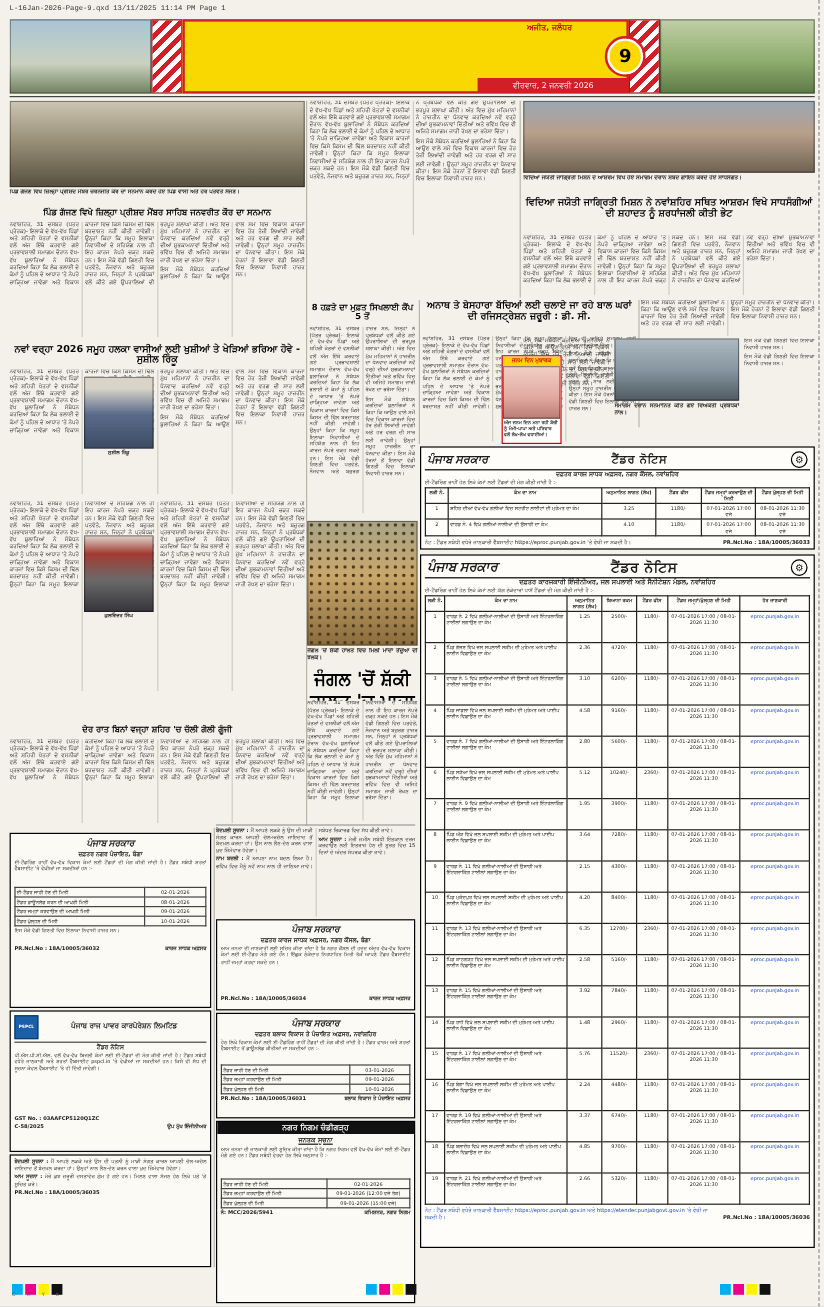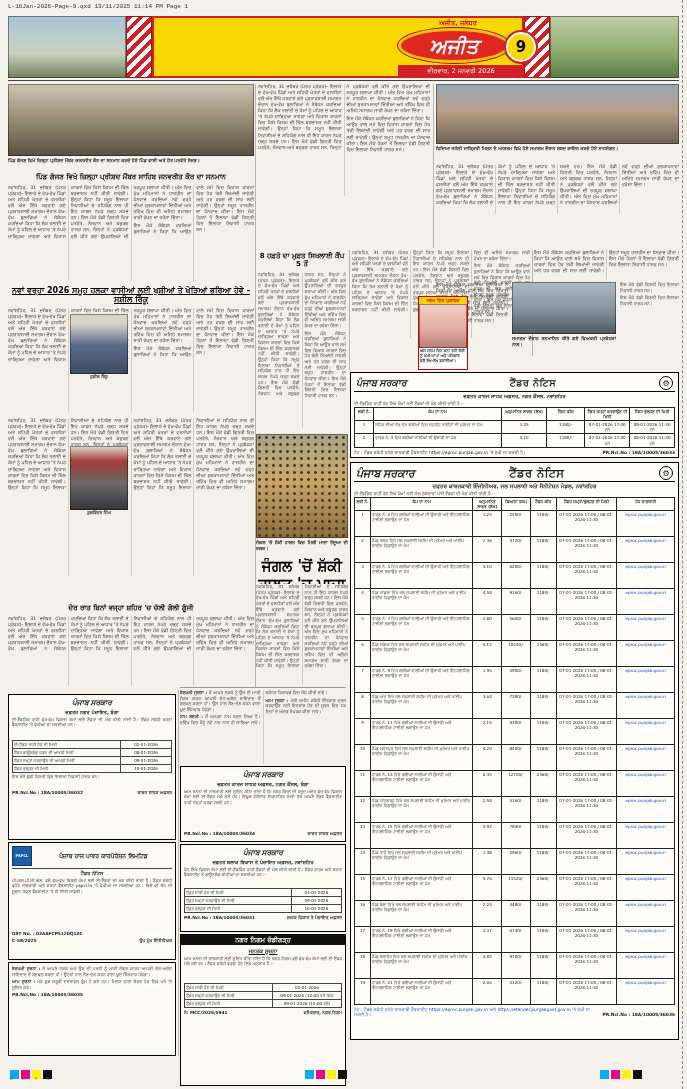--- a/index.html
+++ b/index.html
@@ -70,21 +70,20 @@
 
 <div class="page">
 
   <div class="abs print-line" style="left:8px;top:3px;width:520px;height:9px;">L-16Jan-2026-Page-9.qxd   13/11/2025   11:14 PM   Page 1</div>
 
   <div class="abs" style="left:8px;top:16px;width:671px;height:62px;">
     <div class="abs photo ph-statue" style="left:0;top:0;width:118px;height:62px;"></div>
     <div class="abs mh-zig" style="left:118px;top:0;width:26px;height:62px;"></div>
     <div class="abs mh-yellow" style="left:144px;top:0;width:372px;height:62px;">
       <div class="mh-edition">ਅਜੀਤ, ਜਲੰਧਰ</div>
-      <div class="mh-oval">ਅਜੀਤ</div>
       <div class="mh-date">ਵੀਰਵਾਰ, 2 ਜਨਵਰੀ 2026</div>
       <div class="mh-page">9</div>
     </div>
     <div class="abs mh-zig" style="left:516px;top:0;width:26px;height:62px;"></div>
     <div class="abs photo ph-park" style="left:542px;top:0;width:129px;height:62px;"></div>
   </div>
 
   <div class="abs hline" style="left:8px;top:80px;width:671px;"></div>
 
   <div class="abs vline" style="left:255px;top:84px;height:604px;"></div>
@@ -99,21 +98,21 @@
 
   <div class="abs" style="left:8px;top:173px;width:246px;height:110px;">
     <div class="headline h-sm" style="height:12px;">ਪਿੰਡ ਗੱਜਣ ਵਿਖੇ ਜ਼ਿਲ੍ਹਾ ਪ੍ਰੀਸ਼ਦ ਮੈਂਬਰ ਸਾਹਿਬ ਜਨਵਰੀਤ ਕੌਰ ਦਾ ਸਨਮਾਨ</div>
     <div class="body-text cols-4" style="height:96px;">
       <p>ਨਵਾਂਸ਼ਹਿਰ, 31 ਦਸੰਬਰ (ਪੱਤਰ ਪ੍ਰੇਰਕ)- ਇਲਾਕੇ ਦੇ ਵੱਖ-ਵੱਖ ਪਿੰਡਾਂ ਅਤੇ ਸ਼ਹਿਰੀ ਖੇਤਰਾਂ ਦੇ ਵਸਨੀਕਾਂ ਵਲੋਂ ਅੱਜ ਇੱਥੇ ਕਰਵਾਏ ਗਏ ਪ੍ਰਭਾਵਸ਼ਾਲੀ ਸਮਾਗਮ ਦੌਰਾਨ ਵੱਖ-ਵੱਖ ਬੁਲਾਰਿਆਂ ਨੇ ਸੰਬੋਧਨ ਕਰਦਿਆਂ ਕਿਹਾ ਕਿ ਲੋਕ ਭਲਾਈ ਦੇ ਕੰਮਾਂ ਨੂੰ ਪਹਿਲ ਦੇ ਆਧਾਰ 'ਤੇ ਨੇਪਰੇ ਚਾੜ੍ਹਿਆ ਜਾਵੇਗਾ ਅਤੇ ਵਿਕਾਸ ਕਾਰਜਾਂ ਵਿਚ ਕਿਸੇ ਕਿਸਮ ਦੀ ਢਿੱਲ ਬਰਦਾਸ਼ਤ ਨਹੀਂ ਕੀਤੀ ਜਾਵੇਗੀ। ਉਨ੍ਹਾਂ ਕਿਹਾ ਕਿ ਸਮੂਹ ਇਲਾਕਾ ਨਿਵਾਸੀਆਂ ਦੇ ਸਹਿਯੋਗ ਨਾਲ ਹੀ ਇਹ ਕਾਰਜ ਨੇਪਰੇ ਚੜ੍ਹ ਸਕਦੇ ਹਨ। ਇਸ ਮੌਕੇ ਵੱਡੀ ਗਿਣਤੀ ਵਿਚ ਪਤਵੰਤੇ, ਨੌਜਵਾਨ ਅਤੇ ਬਜ਼ੁਰਗ ਹਾਜ਼ਰ ਸਨ, ਜਿਨ੍ਹਾਂ ਨੇ ਪ੍ਰਬੰਧਕਾਂ ਵਲੋਂ ਕੀਤੇ ਗਏ ਉਪਰਾਲਿਆਂ ਦੀ ਭਰਪੂਰ ਸ਼ਲਾਘਾ ਕੀਤੀ। ਅੰਤ ਵਿਚ ਮੁੱਖ ਮਹਿਮਾਨਾਂ ਨੇ ਹਾਜ਼ਰੀਨ ਦਾ ਧੰਨਵਾਦ ਕਰਦਿਆਂ ਨਵੇਂ ਵਰ੍ਹੇ ਦੀਆਂ ਸ਼ੁਭਕਾਮਨਾਵਾਂ ਦਿੱਤੀਆਂ ਅਤੇ ਭਵਿੱਖ ਵਿਚ ਵੀ ਅਜਿਹੇ ਸਮਾਗਮ ਜਾਰੀ ਰੱਖਣ ਦਾ ਭਰੋਸਾ ਦਿੱਤਾ।</p>
       <p>ਇਸ ਮੌਕੇ ਸੰਬੋਧਨ ਕਰਦਿਆਂ ਬੁਲਾਰਿਆਂ ਨੇ ਕਿਹਾ ਕਿ ਆਉਣ ਵਾਲੇ ਸਮੇਂ ਵਿਚ ਵਿਕਾਸ ਕਾਰਜਾਂ ਵਿਚ ਹੋਰ ਤੇਜ਼ੀ ਲਿਆਂਦੀ ਜਾਵੇਗੀ ਅਤੇ ਹਰ ਵਰਗ ਦੀ ਸਾਰ ਲਈ ਜਾਵੇਗੀ। ਉਨ੍ਹਾਂ ਸਮੂਹ ਹਾਜ਼ਰੀਨ ਦਾ ਧੰਨਵਾਦ ਕੀਤਾ। ਇਸ ਮੌਕੇ ਹੋਰਨਾਂ ਤੋਂ ਇਲਾਵਾ ਵੱਡੀ ਗਿਣਤੀ ਵਿਚ ਇਲਾਕਾ ਨਿਵਾਸੀ ਹਾਜ਼ਰ ਸਨ।</p>
     </div>
   </div>
 
   <div class="abs" style="left:8px;top:286px;width:246px;height:128px;">
-    <div class="headline h-md" style="height:22px;text-decoration:underline;">ਨਵਾਂ ਵਰ੍ਹਾ 2026 ਸਮੂਹ ਹਲਕਾ ਵਾਸੀਆਂ ਲਈ ਖੁਸ਼ੀਆਂ ਤੇ ਖੇੜਿਆਂ ਭਰਿਆ ਹੋਵੇ - ਸੁਸ਼ੀਲ ਰਿੰਕੂ</div>
+    <div class="headline h-md" style="height:22px;">ਨਵਾਂ ਵਰ੍ਹਾ 2026 ਸਮੂਹ ਹਲਕਾ ਵਾਸੀਆਂ ਲਈ ਖੁਸ਼ੀਆਂ ਤੇ ਖੇੜਿਆਂ ਭਰਿਆ ਹੋਵੇ - ਸੁਸ਼ੀਲ ਰਿੰਕੂ</div>
     <div class="body-text cols-4" style="height:104px;">
       <p>ਨਵਾਂਸ਼ਹਿਰ, 31 ਦਸੰਬਰ (ਪੱਤਰ ਪ੍ਰੇਰਕ)- ਇਲਾਕੇ ਦੇ ਵੱਖ-ਵੱਖ ਪਿੰਡਾਂ ਅਤੇ ਸ਼ਹਿਰੀ ਖੇਤਰਾਂ ਦੇ ਵਸਨੀਕਾਂ ਵਲੋਂ ਅੱਜ ਇੱਥੇ ਕਰਵਾਏ ਗਏ ਪ੍ਰਭਾਵਸ਼ਾਲੀ ਸਮਾਗਮ ਦੌਰਾਨ ਵੱਖ-ਵੱਖ ਬੁਲਾਰਿਆਂ ਨੇ ਸੰਬੋਧਨ ਕਰਦਿਆਂ ਕਿਹਾ ਕਿ ਲੋਕ ਭਲਾਈ ਦੇ ਕੰਮਾਂ ਨੂੰ ਪਹਿਲ ਦੇ ਆਧਾਰ 'ਤੇ ਨੇਪਰੇ ਚਾੜ੍ਹਿਆ ਜਾਵੇਗਾ ਅਤੇ ਵਿਕਾਸ ਕਾਰਜਾਂ ਵਿਚ ਕਿਸੇ ਕਿਸਮ ਦੀ ਢਿੱਲ ਬਰਦਾਸ਼ਤ ਨਹੀਂ ਕੀਤੀ ਜਾਵੇਗੀ। ਉਨ੍ਹਾਂ ਕਿਹਾ ਕਿ ਸਮੂਹ ਇਲਾਕਾ ਨਿਵਾਸੀਆਂ ਦੇ ਸਹਿਯੋਗ ਨਾਲ ਹੀ ਇਹ ਕਾਰਜ ਨੇਪਰੇ ਚੜ੍ਹ ਸਕਦੇ ਹਨ। ਇਸ ਮੌਕੇ ਵੱਡੀ ਗਿਣਤੀ ਵਿਚ ਪਤਵੰਤੇ, ਨੌਜਵਾਨ ਅਤੇ ਬਜ਼ੁਰਗ ਹਾਜ਼ਰ ਸਨ, ਜਿਨ੍ਹਾਂ ਨੇ ਪ੍ਰਬੰਧਕਾਂ ਵਲੋਂ ਕੀਤੇ ਗਏ ਉਪਰਾਲਿਆਂ ਦੀ ਭਰਪੂਰ ਸ਼ਲਾਘਾ ਕੀਤੀ। ਅੰਤ ਵਿਚ ਮੁੱਖ ਮਹਿਮਾਨਾਂ ਨੇ ਹਾਜ਼ਰੀਨ ਦਾ ਧੰਨਵਾਦ ਕਰਦਿਆਂ ਨਵੇਂ ਵਰ੍ਹੇ ਦੀਆਂ ਸ਼ੁਭਕਾਮਨਾਵਾਂ ਦਿੱਤੀਆਂ ਅਤੇ ਭਵਿੱਖ ਵਿਚ ਵੀ ਅਜਿਹੇ ਸਮਾਗਮ ਜਾਰੀ ਰੱਖਣ ਦਾ ਭਰੋਸਾ ਦਿੱਤਾ।</p>
       <p>ਇਸ ਮੌਕੇ ਸੰਬੋਧਨ ਕਰਦਿਆਂ ਬੁਲਾਰਿਆਂ ਨੇ ਕਿਹਾ ਕਿ ਆਉਣ ਵਾਲੇ ਸਮੇਂ ਵਿਚ ਵਿਕਾਸ ਕਾਰਜਾਂ ਵਿਚ ਹੋਰ ਤੇਜ਼ੀ ਲਿਆਂਦੀ ਜਾਵੇਗੀ ਅਤੇ ਹਰ ਵਰਗ ਦੀ ਸਾਰ ਲਈ ਜਾਵੇਗੀ। ਉਨ੍ਹਾਂ ਸਮੂਹ ਹਾਜ਼ਰੀਨ ਦਾ ਧੰਨਵਾਦ ਕੀਤਾ। ਇਸ ਮੌਕੇ ਹੋਰਨਾਂ ਤੋਂ ਇਲਾਵਾ ਵੱਡੀ ਗਿਣਤੀ ਵਿਚ ਇਲਾਕਾ ਨਿਵਾਸੀ ਹਾਜ਼ਰ ਸਨ।</p>
     </div>
   </div>
   <div class="abs photo ph-suit" style="left:70px;top:314px;width:58px;height:60px;z-index:3;"></div>
   <div class="abs pcap" style="left:70px;top:374px;width:58px;height:10px;z-index:3;">ਸੁਸ਼ੀਲ ਰਿੰਕੂ</div>
 
   <div class="abs" style="left:8px;top:418px;width:246px;height:184px;">
     <div class="body-text cols-4" style="height:158px;">
@@ -197,36 +196,38 @@
 
   <div class="abs" style="left:258px;top:252px;width:88px;height:178px;">
     <div class="headline h-sm" style="height:20px;">8 ਹਫ਼ਤੇ ਦਾ ਮੁਫ਼ਤ ਸਿਖਲਾਈ ਕੈਂਪ 5 ਤੋਂ</div>
     <div class="body-text cols-2" style="height:156px;font-size:4.3px;">
       <p>ਨਵਾਂਸ਼ਹਿਰ, 31 ਦਸੰਬਰ (ਪੱਤਰ ਪ੍ਰੇਰਕ)- ਇਲਾਕੇ ਦੇ ਵੱਖ-ਵੱਖ ਪਿੰਡਾਂ ਅਤੇ ਸ਼ਹਿਰੀ ਖੇਤਰਾਂ ਦੇ ਵਸਨੀਕਾਂ ਵਲੋਂ ਅੱਜ ਇੱਥੇ ਕਰਵਾਏ ਗਏ ਪ੍ਰਭਾਵਸ਼ਾਲੀ ਸਮਾਗਮ ਦੌਰਾਨ ਵੱਖ-ਵੱਖ ਬੁਲਾਰਿਆਂ ਨੇ ਸੰਬੋਧਨ ਕਰਦਿਆਂ ਕਿਹਾ ਕਿ ਲੋਕ ਭਲਾਈ ਦੇ ਕੰਮਾਂ ਨੂੰ ਪਹਿਲ ਦੇ ਆਧਾਰ 'ਤੇ ਨੇਪਰੇ ਚਾੜ੍ਹਿਆ ਜਾਵੇਗਾ ਅਤੇ ਵਿਕਾਸ ਕਾਰਜਾਂ ਵਿਚ ਕਿਸੇ ਕਿਸਮ ਦੀ ਢਿੱਲ ਬਰਦਾਸ਼ਤ ਨਹੀਂ ਕੀਤੀ ਜਾਵੇਗੀ। ਉਨ੍ਹਾਂ ਕਿਹਾ ਕਿ ਸਮੂਹ ਇਲਾਕਾ ਨਿਵਾਸੀਆਂ ਦੇ ਸਹਿਯੋਗ ਨਾਲ ਹੀ ਇਹ ਕਾਰਜ ਨੇਪਰੇ ਚੜ੍ਹ ਸਕਦੇ ਹਨ। ਇਸ ਮੌਕੇ ਵੱਡੀ ਗਿਣਤੀ ਵਿਚ ਪਤਵੰਤੇ, ਨੌਜਵਾਨ ਅਤੇ ਬਜ਼ੁਰਗ ਹਾਜ਼ਰ ਸਨ, ਜਿਨ੍ਹਾਂ ਨੇ ਪ੍ਰਬੰਧਕਾਂ ਵਲੋਂ ਕੀਤੇ ਗਏ ਉਪਰਾਲਿਆਂ ਦੀ ਭਰਪੂਰ ਸ਼ਲਾਘਾ ਕੀਤੀ। ਅੰਤ ਵਿਚ ਮੁੱਖ ਮਹਿਮਾਨਾਂ ਨੇ ਹਾਜ਼ਰੀਨ ਦਾ ਧੰਨਵਾਦ ਕਰਦਿਆਂ ਨਵੇਂ ਵਰ੍ਹੇ ਦੀਆਂ ਸ਼ੁਭਕਾਮਨਾਵਾਂ ਦਿੱਤੀਆਂ ਅਤੇ ਭਵਿੱਖ ਵਿਚ ਵੀ ਅਜਿਹੇ ਸਮਾਗਮ ਜਾਰੀ ਰੱਖਣ ਦਾ ਭਰੋਸਾ ਦਿੱਤਾ।</p>
       <p>ਇਸ ਮੌਕੇ ਸੰਬੋਧਨ ਕਰਦਿਆਂ ਬੁਲਾਰਿਆਂ ਨੇ ਕਿਹਾ ਕਿ ਆਉਣ ਵਾਲੇ ਸਮੇਂ ਵਿਚ ਵਿਕਾਸ ਕਾਰਜਾਂ ਵਿਚ ਹੋਰ ਤੇਜ਼ੀ ਲਿਆਂਦੀ ਜਾਵੇਗੀ ਅਤੇ ਹਰ ਵਰਗ ਦੀ ਸਾਰ ਲਈ ਜਾਵੇਗੀ। ਉਨ੍ਹਾਂ ਸਮੂਹ ਹਾਜ਼ਰੀਨ ਦਾ ਧੰਨਵਾਦ ਕੀਤਾ। ਇਸ ਮੌਕੇ ਹੋਰਨਾਂ ਤੋਂ ਇਲਾਵਾ ਵੱਡੀ ਗਿਣਤੀ ਵਿਚ ਇਲਾਕਾ ਨਿਵਾਸੀ ਹਾਜ਼ਰ ਸਨ।</p>
     </div>
   </div>
 
   <div class="abs" style="left:352px;top:250px;width:178px;height:122px;">
+    <div class="headline h-md" style="height:30px;">ਅਨਾਥ ਤੇ ਬੇਸਹਾਰਾ ਬੱਚਿਆਂ ਲਈ ਚਲਾਏ ਜਾ ਰਹੇ ਬਾਲ ਘਰਾਂ ਦੀ ਰਜਿਸਟ੍ਰੇਸ਼ਨ ਜ਼ਰੂਰੀ : ਡੀ. ਸੀ.</div>
     <div class="body-text cols-3" style="height:88px;font-size:4.3px;">
       <p>ਨਵਾਂਸ਼ਹਿਰ, 31 ਦਸੰਬਰ (ਪੱਤਰ ਪ੍ਰੇਰਕ)- ਇਲਾਕੇ ਦੇ ਵੱਖ-ਵੱਖ ਪਿੰਡਾਂ ਅਤੇ ਸ਼ਹਿਰੀ ਖੇਤਰਾਂ ਦੇ ਵਸਨੀਕਾਂ ਵਲੋਂ ਅੱਜ ਇੱਥੇ ਕਰਵਾਏ ਗਏ ਪ੍ਰਭਾਵਸ਼ਾਲੀ ਸਮਾਗਮ ਦੌਰਾਨ ਵੱਖ-ਵੱਖ ਬੁਲਾਰਿਆਂ ਨੇ ਸੰਬੋਧਨ ਕਰਦਿਆਂ ਕਿਹਾ ਕਿ ਲੋਕ ਭਲਾਈ ਦੇ ਕੰਮਾਂ ਨੂੰ ਪਹਿਲ ਦੇ ਆਧਾਰ 'ਤੇ ਨੇਪਰੇ ਚਾੜ੍ਹਿਆ ਜਾਵੇਗਾ ਅਤੇ ਵਿਕਾਸ ਕਾਰਜਾਂ ਵਿਚ ਕਿਸੇ ਕਿਸਮ ਦੀ ਢਿੱਲ ਬਰਦਾਸ਼ਤ ਨਹੀਂ ਕੀਤੀ ਜਾਵੇਗੀ। ਉਨ੍ਹਾਂ ਕਿਹਾ ਕਿ ਸਮੂਹ ਇਲਾਕਾ ਨਿਵਾਸੀਆਂ ਦੇ ਸਹਿਯੋਗ ਨਾਲ ਹੀ ਇਹ ਕਾਰਜ ਨੇਪਰੇ ਚੜ੍ਹ ਸਕਦੇ ਹਨ। ਇਸ ਮੌਕੇ ਵੱਡੀ ਗਿਣਤੀ ਵਿਚ ਪਤਵੰਤੇ, ਨੌਜਵਾਨ ਅਤੇ ਬਜ਼ੁਰਗ ਹਾਜ਼ਰ ਸਨ, ਜਿਨ੍ਹਾਂ ਨੇ ਪ੍ਰਬੰਧਕਾਂ ਵਲੋਂ ਕੀਤੇ ਗਏ ਉਪਰਾਲਿਆਂ ਦੀ ਭਰਪੂਰ ਸ਼ਲਾਘਾ ਕੀਤੀ। ਅੰਤ ਵਿਚ ਮੁੱਖ ਮਹਿਮਾਨਾਂ ਨੇ ਹਾਜ਼ਰੀਨ ਦਾ ਧੰਨਵਾਦ ਕਰਦਿਆਂ ਨਵੇਂ ਵਰ੍ਹੇ ਦੀਆਂ ਸ਼ੁਭਕਾਮਨਾਵਾਂ ਦਿੱਤੀਆਂ ਅਤੇ ਭਵਿੱਖ ਵਿਚ ਵੀ ਅਜਿਹੇ ਸਮਾਗਮ ਜਾਰੀ ਰੱਖਣ ਦਾ ਭਰੋਸਾ ਦਿੱਤਾ।</p>
       <p>ਇਸ ਮੌਕੇ ਸੰਬੋਧਨ ਕਰਦਿਆਂ ਬੁਲਾਰਿਆਂ ਨੇ ਕਿਹਾ ਕਿ ਆਉਣ ਵਾਲੇ ਸਮੇਂ ਵਿਚ ਵਿਕਾਸ ਕਾਰਜਾਂ ਵਿਚ ਹੋਰ ਤੇਜ਼ੀ ਲਿਆਂਦੀ ਜਾਵੇਗੀ ਅਤੇ ਹਰ ਵਰਗ ਦੀ ਸਾਰ ਲਈ ਜਾਵੇਗੀ। ਉਨ੍ਹਾਂ ਸਮੂਹ ਹਾਜ਼ਰੀਨ ਦਾ ਧੰਨਵਾਦ ਕੀਤਾ। ਇਸ ਮੌਕੇ ਹੋਰਨਾਂ ਤੋਂ ਇਲਾਵਾ ਵੱਡੀ ਗਿਣਤੀ ਵਿਚ ਇਲਾਕਾ ਨਿਵਾਸੀ ਹਾਜ਼ਰ ਸਨ।</p>
     </div>
   </div>
 
   <div class="abs bday" style="left:418px;top:296px;width:50px;height:74px;">
     <div class="bday-bar">ਜਨਮ ਦਿਨ ਮੁਬਾਰਕ</div>
     <div class="photo ph-baby" style="width:100%;height:44px;"></div>
     <div style="font-size:3.9px;line-height:1.25;font-weight:700;padding:1px;">ਅੱਜ ਜਨਮ ਦਿਨ ਮਨਾ ਰਹੀ ਬੱਚੀ ਨੂੰ ਮੰਮੀ-ਪਾਪਾ ਅਤੇ ਪਰਿਵਾਰ ਵਲੋਂ ਲੱਖ-ਲੱਖ ਵਧਾਈਆਂ।</div>
   </div>
 
   <div class="abs photo ph-crowd" style="left:436px;top:84px;width:243px;height:60px;"></div>
   <div class="abs caption" style="left:436px;top:146px;width:243px;height:16px;">ਵਿਦਿਆ ਜਯੋਤੀ ਜਾਗ੍ਰਿਤੀ ਮਿਸ਼ਨ ਦੇ ਆਸ਼ਰਮ ਵਿਖੇ ਹੋਏ ਸਮਾਗਮ ਦੌਰਾਨ ਸ਼ਬਦ ਗਾਇਨ ਕਰਦੇ ਹੋਏ ਸਾਧਸੰਗਤ।</div>
 
   <div class="abs" style="left:436px;top:164px;width:243px;height:84px;">
+    <div class="headline h-md" style="height:32px;">ਵਿਦਿਆ ਜਯੋਤੀ ਜਾਗ੍ਰਿਤੀ ਮਿਸ਼ਨ ਨੇ ਨਵਾਂਸ਼ਹਿਰ ਸਥਿਤ ਆਸ਼ਰਮ ਵਿਖੇ ਸਾਧਸੰਗੀਆਂ ਦੀ ਸ਼ਹਾਦਤ ਨੂੰ ਸ਼ਰਧਾਂਜਲੀ ਕੀਤੀ ਭੇਟ</div>
     <div class="body-text cols-4" style="height:50px;">
       <p>ਨਵਾਂਸ਼ਹਿਰ, 31 ਦਸੰਬਰ (ਪੱਤਰ ਪ੍ਰੇਰਕ)- ਇਲਾਕੇ ਦੇ ਵੱਖ-ਵੱਖ ਪਿੰਡਾਂ ਅਤੇ ਸ਼ਹਿਰੀ ਖੇਤਰਾਂ ਦੇ ਵਸਨੀਕਾਂ ਵਲੋਂ ਅੱਜ ਇੱਥੇ ਕਰਵਾਏ ਗਏ ਪ੍ਰਭਾਵਸ਼ਾਲੀ ਸਮਾਗਮ ਦੌਰਾਨ ਵੱਖ-ਵੱਖ ਬੁਲਾਰਿਆਂ ਨੇ ਸੰਬੋਧਨ ਕਰਦਿਆਂ ਕਿਹਾ ਕਿ ਲੋਕ ਭਲਾਈ ਦੇ ਕੰਮਾਂ ਨੂੰ ਪਹਿਲ ਦੇ ਆਧਾਰ 'ਤੇ ਨੇਪਰੇ ਚਾੜ੍ਹਿਆ ਜਾਵੇਗਾ ਅਤੇ ਵਿਕਾਸ ਕਾਰਜਾਂ ਵਿਚ ਕਿਸੇ ਕਿਸਮ ਦੀ ਢਿੱਲ ਬਰਦਾਸ਼ਤ ਨਹੀਂ ਕੀਤੀ ਜਾਵੇਗੀ। ਉਨ੍ਹਾਂ ਕਿਹਾ ਕਿ ਸਮੂਹ ਇਲਾਕਾ ਨਿਵਾਸੀਆਂ ਦੇ ਸਹਿਯੋਗ ਨਾਲ ਹੀ ਇਹ ਕਾਰਜ ਨੇਪਰੇ ਚੜ੍ਹ ਸਕਦੇ ਹਨ। ਇਸ ਮੌਕੇ ਵੱਡੀ ਗਿਣਤੀ ਵਿਚ ਪਤਵੰਤੇ, ਨੌਜਵਾਨ ਅਤੇ ਬਜ਼ੁਰਗ ਹਾਜ਼ਰ ਸਨ, ਜਿਨ੍ਹਾਂ ਨੇ ਪ੍ਰਬੰਧਕਾਂ ਵਲੋਂ ਕੀਤੇ ਗਏ ਉਪਰਾਲਿਆਂ ਦੀ ਭਰਪੂਰ ਸ਼ਲਾਘਾ ਕੀਤੀ। ਅੰਤ ਵਿਚ ਮੁੱਖ ਮਹਿਮਾਨਾਂ ਨੇ ਹਾਜ਼ਰੀਨ ਦਾ ਧੰਨਵਾਦ ਕਰਦਿਆਂ ਨਵੇਂ ਵਰ੍ਹੇ ਦੀਆਂ ਸ਼ੁਭਕਾਮਨਾਵਾਂ ਦਿੱਤੀਆਂ ਅਤੇ ਭਵਿੱਖ ਵਿਚ ਵੀ ਅਜਿਹੇ ਸਮਾਗਮ ਜਾਰੀ ਰੱਖਣ ਦਾ ਭਰੋਸਾ ਦਿੱਤਾ।</p>
     </div>
   </div>
 
   <div class="abs body-text cols-2" style="left:534px;top:250px;width:145px;height:30px;">
     <p>ਇਸ ਮੌਕੇ ਸੰਬੋਧਨ ਕਰਦਿਆਂ ਬੁਲਾਰਿਆਂ ਨੇ ਕਿਹਾ ਕਿ ਆਉਣ ਵਾਲੇ ਸਮੇਂ ਵਿਚ ਵਿਕਾਸ ਕਾਰਜਾਂ ਵਿਚ ਹੋਰ ਤੇਜ਼ੀ ਲਿਆਂਦੀ ਜਾਵੇਗੀ ਅਤੇ ਹਰ ਵਰਗ ਦੀ ਸਾਰ ਲਈ ਜਾਵੇਗੀ। ਉਨ੍ਹਾਂ ਸਮੂਹ ਹਾਜ਼ਰੀਨ ਦਾ ਧੰਨਵਾਦ ਕੀਤਾ। ਇਸ ਮੌਕੇ ਹੋਰਨਾਂ ਤੋਂ ਇਲਾਵਾ ਵੱਡੀ ਗਿਣਤੀ ਵਿਚ ਇਲਾਕਾ ਨਿਵਾਸੀ ਹਾਜ਼ਰ ਸਨ।</p>
   </div>
   <div class="abs body-text" style="left:436px;top:282px;width:72px;height:74px;">
     <p>ਇਸ ਮੌਕੇ ਸੰਬੋਧਨ ਕਰਦਿਆਂ ਬੁਲਾਰਿਆਂ ਨੇ ਕਿਹਾ ਕਿ ਆਉਣ ਵਾਲੇ ਸਮੇਂ ਵਿਚ ਵਿਕਾਸ ਕਾਰਜਾਂ ਵਿਚ ਹੋਰ ਤੇਜ਼ੀ ਲਿਆਂਦੀ ਜਾਵੇਗੀ ਅਤੇ ਹਰ ਵਰਗ ਦੀ ਸਾਰ ਲਈ ਜਾਵੇਗੀ। ਉਨ੍ਹਾਂ ਸਮੂਹ ਹਾਜ਼ਰੀਨ ਦਾ ਧੰਨਵਾਦ ਕੀਤਾ। ਇਸ ਮੌਕੇ ਹੋਰਨਾਂ ਤੋਂ ਇਲਾਵਾ ਵੱਡੀ ਗਿਣਤੀ ਵਿਚ ਇਲਾਕਾ ਨਿਵਾਸੀ ਹਾਜ਼ਰ ਸਨ।</p>

